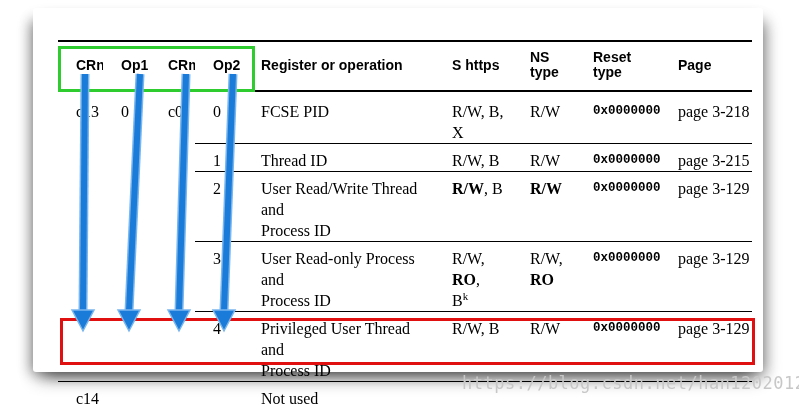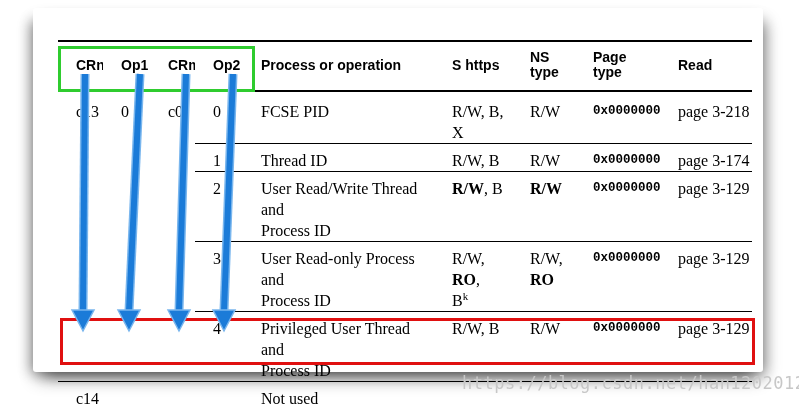--- a/index.html
+++ b/index.html
@@ -56,51 +56,51 @@
         <col class="c7">
         <col class="c8">
         <col class="c9">
     </colgroup>
     <tbody>
         <tr class="hdr">
       <th>CRn</th>
       <th>Op1</th>
       <th>CRm</th>
       <th>Op2</th>
-      <th>Process or operation</th>
+      <th>Register or operation</th>
       <th>S https</th>
       <th>
             <span class="ln">NS</span>
             <span class="ln">type</span>
           </th>
       <th>
-            <span class="ln">Page</span>
+            <span class="ln">Reset</span>
             <span class="ln">type</span>
           </th>
-      <th>Read</th>
+      <th>Page</th>
     </tr>
 
     <tr class="r0">
       <td rowspan="5">c13</td>
       <td rowspan="5">0</td>
       <td rowspan="5">c0</td>
       <td class="pr">0</td>
       <td class="pr">FCSE PID</td>
       <td class="pr">R/W, B, X</td>
       <td class="pr">R/W</td>
       <td class="pr mono">0x00000000</td>
       <td class="pr">page 3-218</td>
     </tr>
     <tr class="r1">
       <td class="pr">1</td>
       <td class="pr">Thread ID</td>
       <td class="pr">R/W, B</td>
       <td class="pr">R/W</td>
       <td class="pr mono">0x00000000</td>
-      <td class="pr">page 3-174</td>
+      <td class="pr">page 3-215</td>
     </tr>
     <tr class="r2">
       <td class="pr">2</td>
       <td class="pr">
             <span class="ln">User Read/Write Thread and</span>
             <span class="ln">Process ID</span>
           </td>
       <td class="pr"><span class="b">R/W</span><span>, B</span></td>
       <td class="pr"><span class="b">R/W</span></td>
       <td class="pr mono">0x00000000</td>

